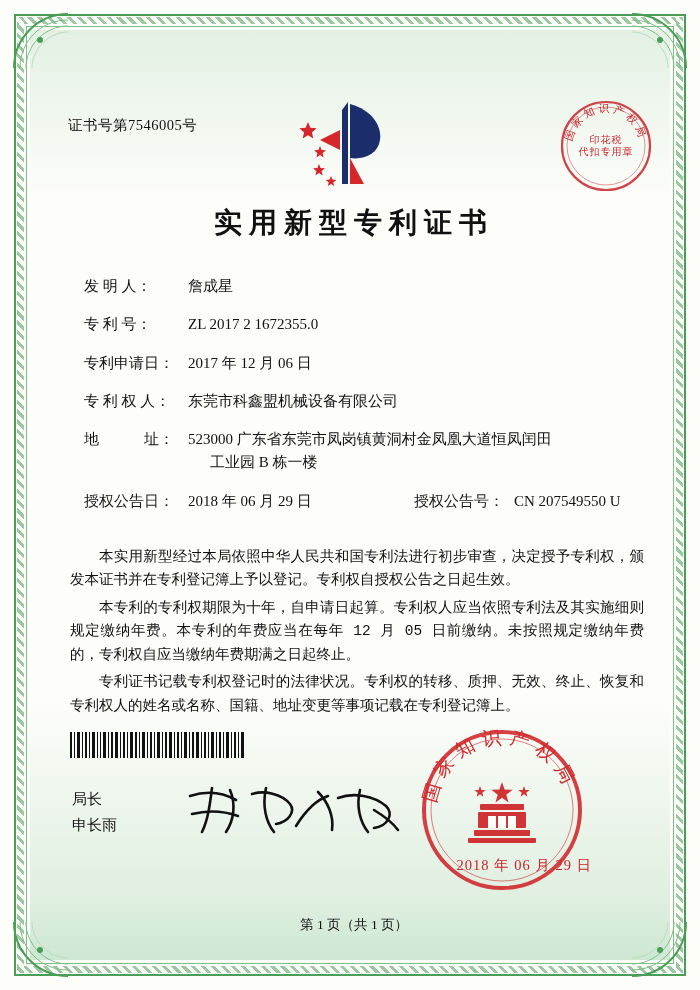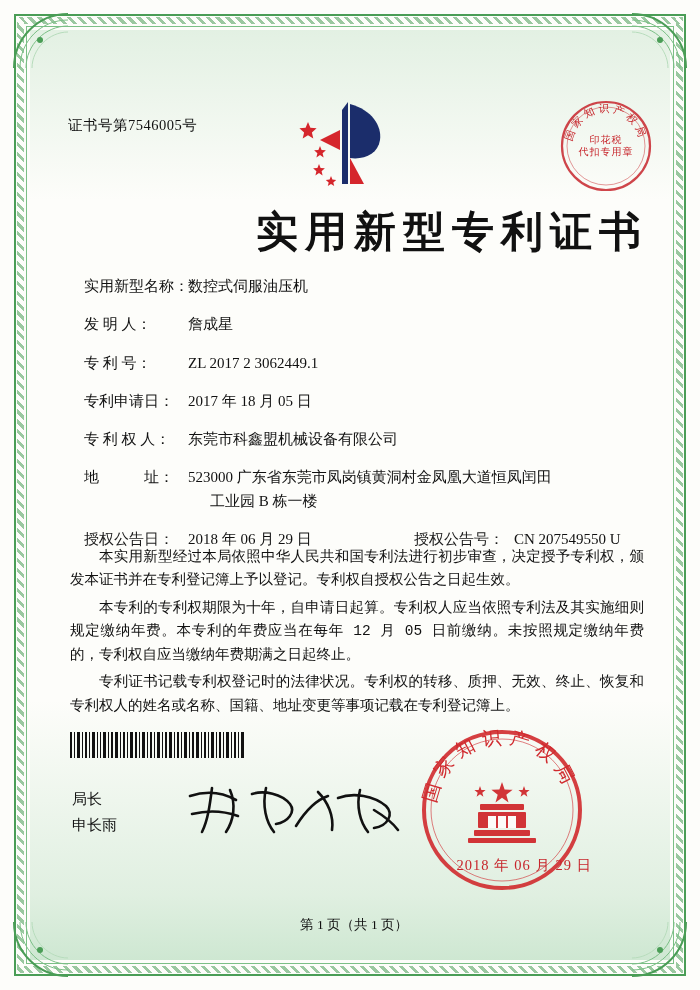--- a/index.html
+++ b/index.html
@@ -135,22 +135,22 @@
     letter-spacing: 1px;
     text-align: center;
     font-family: "Liberation Serif", serif;
   }
 
   .title {
     position: absolute;
     left: 0;
     right: 0;
     top: 108px;
-    text-align: right;
-    font-size: 42px;
+    text-align: center;
+    font-size: 28px;
     font-weight: bold;
     letter-spacing: 7px;
     color: #111;
     font-family: "DejaVu Serif", serif;
   }
 
   .fields {
     position: absolute;
     left: 24px;
     right: 0;
@@ -347,38 +347,34 @@
       <div class="top-seal-text">
         <span>印花税</span>
         <span>代扣专用章</span>
       </div>
     </div>
 
     <div class="title">实用新型专利证书</div>
 
     <div class="fields">
 
-      <div class="field-row">
-        <div class="field-label">实用新型名称：</div>
-        <div class="field-value">数控式伺服油压机</div>
-      </div>
 
       <div class="field-row">
         <div class="field-label">发 明 人：</div>
         <div class="field-value">詹成星</div>
       </div>
 
       <div class="field-row">
         <div class="field-label">专 利 号：</div>
-        <div class="field-value">ZL 2017 2 3062449.1</div>
+        <div class="field-value">ZL 2017 2 1672355.0</div>
       </div>
 
       <div class="field-row">
         <div class="field-label">专利申请日：</div>
-        <div class="field-value">2017 年 18 月 05 日</div>
+        <div class="field-value">2017 年 12 月 06 日</div>
       </div>
 
       <div class="field-row">
         <div class="field-label">专 利 权 人：</div>
         <div class="field-value">东莞市科鑫盟机械设备有限公司</div>
       </div>
 
       <div class="field-row">
         <div class="field-label">地　　　址：</div>
         <div class="field-value">

